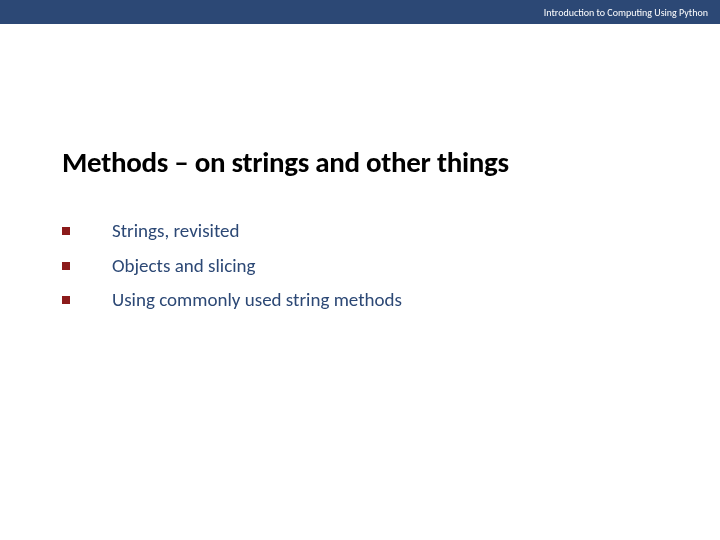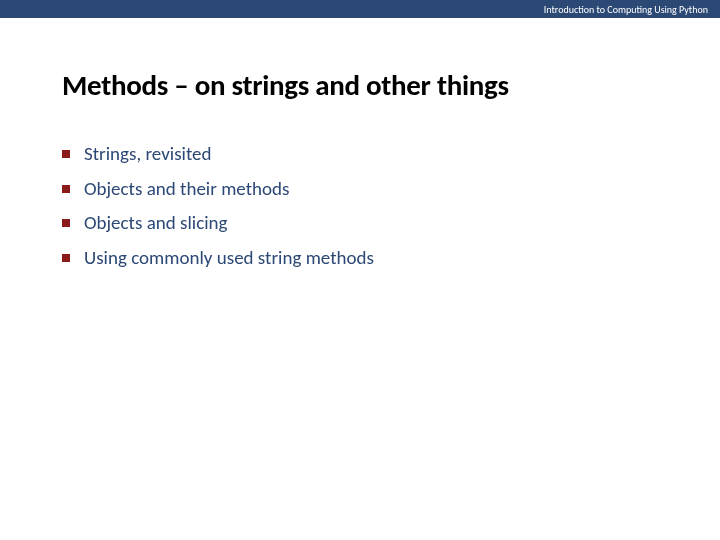--- a/index.html
+++ b/index.html
@@ -10,34 +10,34 @@
     body {
       width: 720px;
       height: 540px;
       background: #ffffff;
       font-family: Calibri, 'Segoe UI', Arial, sans-serif;
       overflow: hidden;
       position: relative;
     }
     .header-bar {
       width: 100%;
-      height: 18px;
+      height: 24px;
       background: #2c4875;
       display: flex;
       justify-content: flex-end;
       align-items: center;
       padding-right: 12px;
     }
     .header-text {
       color: #ffffff;
       font-size: 10px;
       font-weight: normal;
     }
     .content {
-      padding: 49px 62px 0 62px;
+      padding: 120px 62px 0 62px;
     }
     .slide-title {
       font-size: 29px;
       font-weight: bold;
       color: #000000;
       margin-bottom: 38px;
       letter-spacing: -0.3px;
     }
     .bullet-list {
       list-style: none;
@@ -52,42 +52,39 @@
       height: 8px;
       background: #8b1a1a;
       margin-top: 9px;
       margin-right: 14px;
       flex-shrink: 0;
     }
     .bullet-text {
       color: #2c4875;
       font-size: 19px;
       line-height: 1.35;
+      margin-left: 28px;
     }
   </style>
 </head>
 <body>
 
 <div class="header-bar">
   <span class="header-text">Introduction to Computing Using Python</span>
 </div>
 
 <div class="content">
   <h1 class="slide-title">Methods – on strings and other things</h1>
   <ul class="bullet-list">
     <li class="bullet-item">
       <span class="bullet-marker"></span>
       <span class="bullet-text">Strings, revisited</span>
     </li>
     <li class="bullet-item">
       <span class="bullet-marker"></span>
-      <span class="bullet-text">Objects and their methods</span>
-    </li>
-    <li class="bullet-item">
-      <span class="bullet-marker"></span>
       <span class="bullet-text">Objects and slicing</span>
     </li>
     <li class="bullet-item">
       <span class="bullet-marker"></span>
       <span class="bullet-text">Using commonly used string methods</span>
     </li>
   </ul>
 </div>
 
 </body></html>

